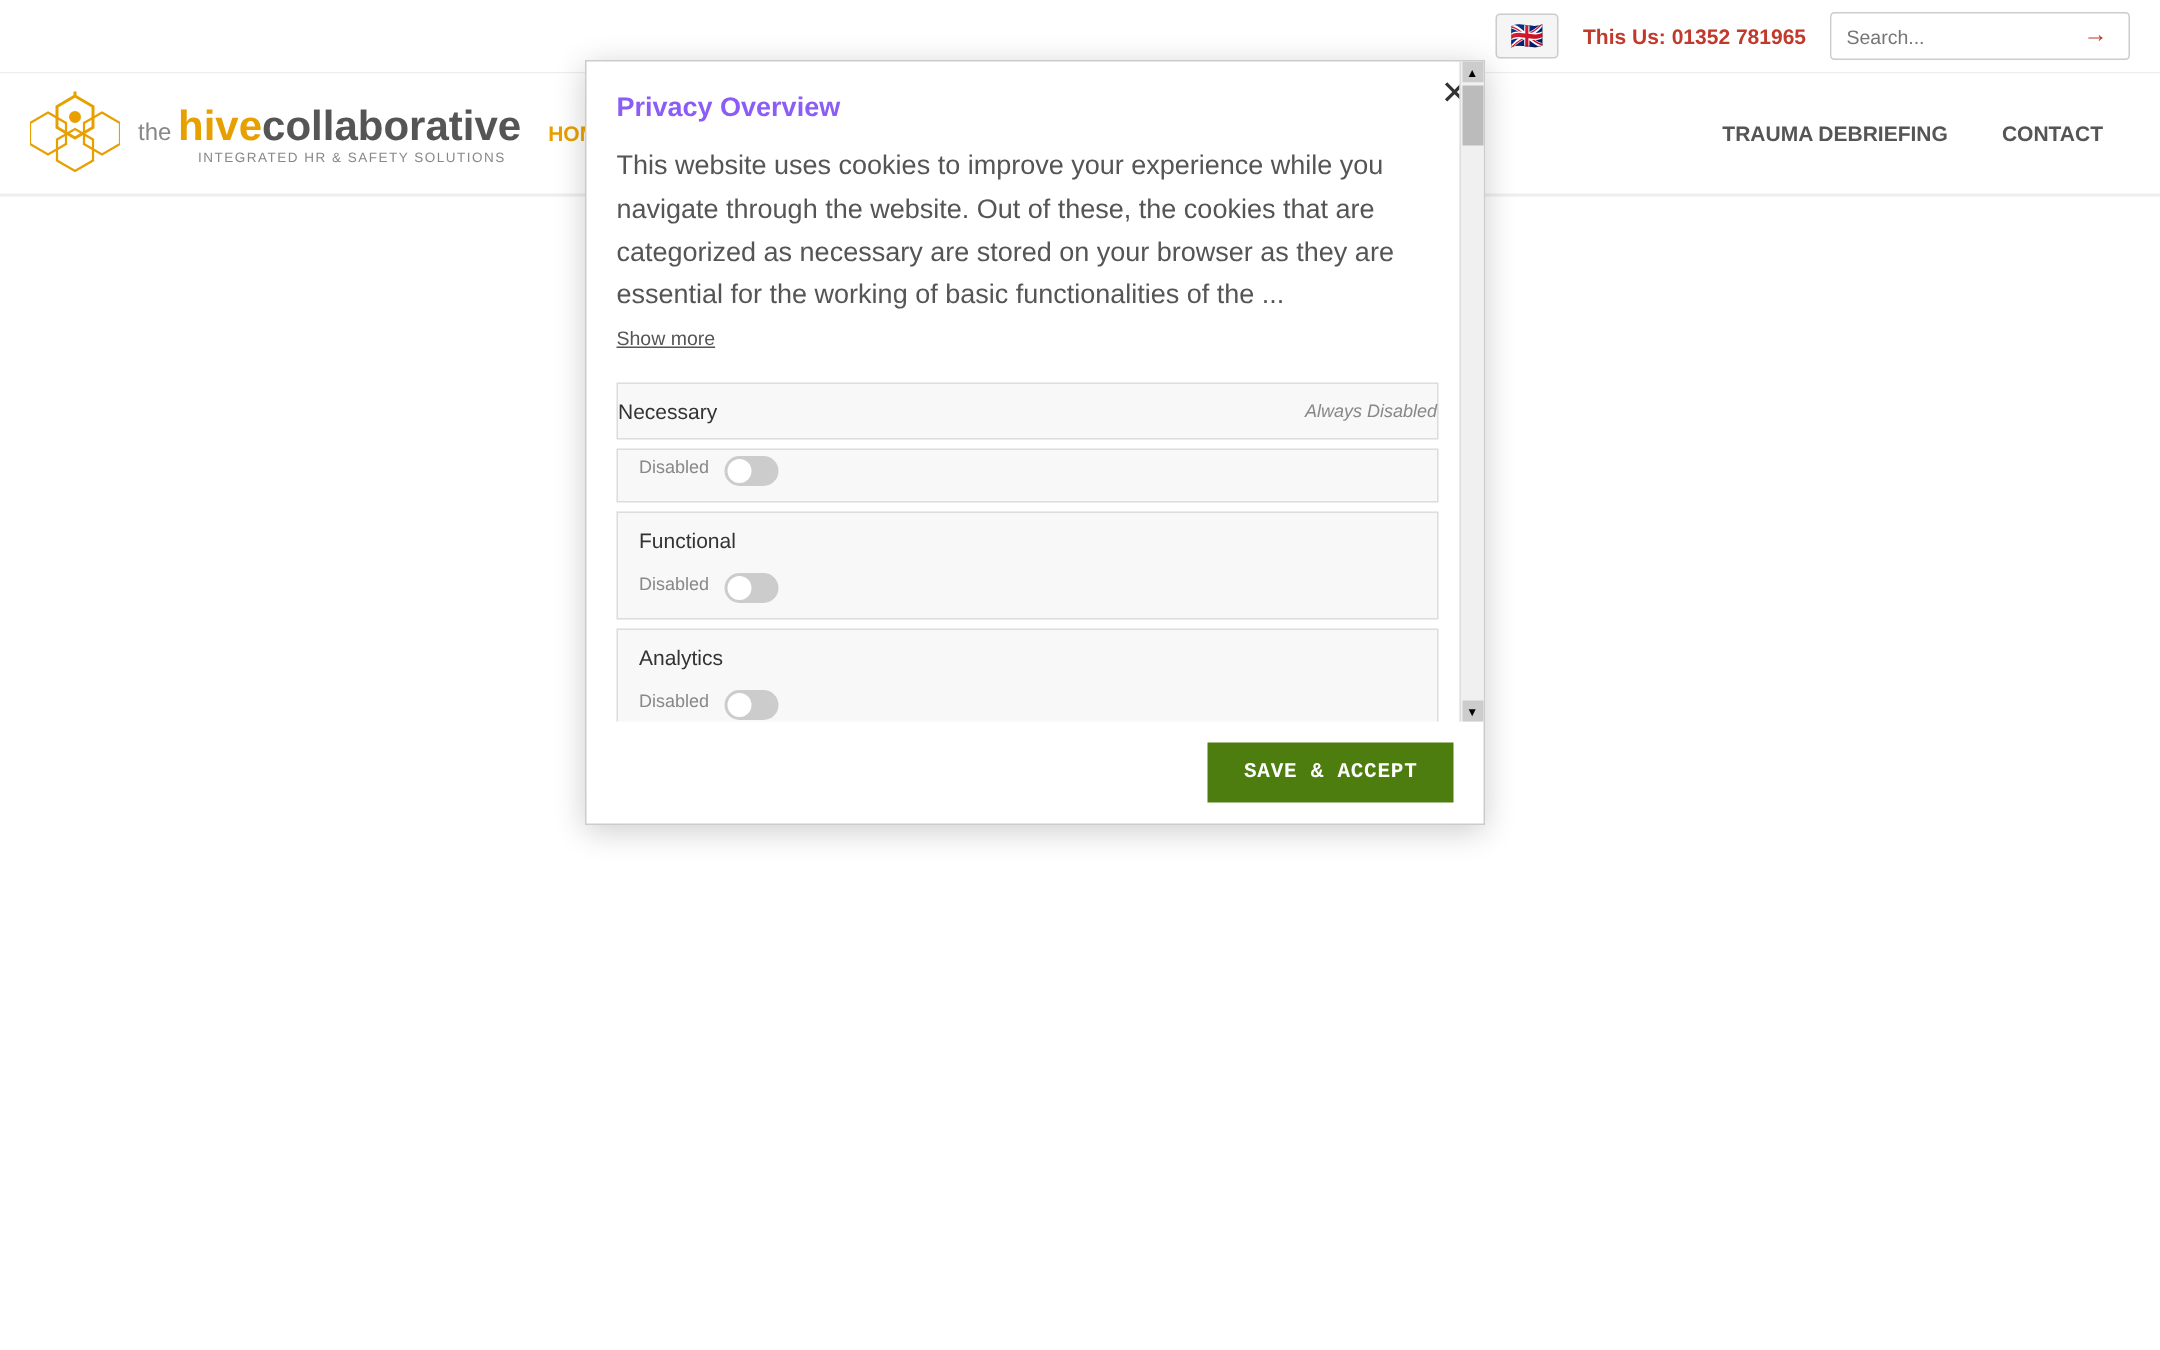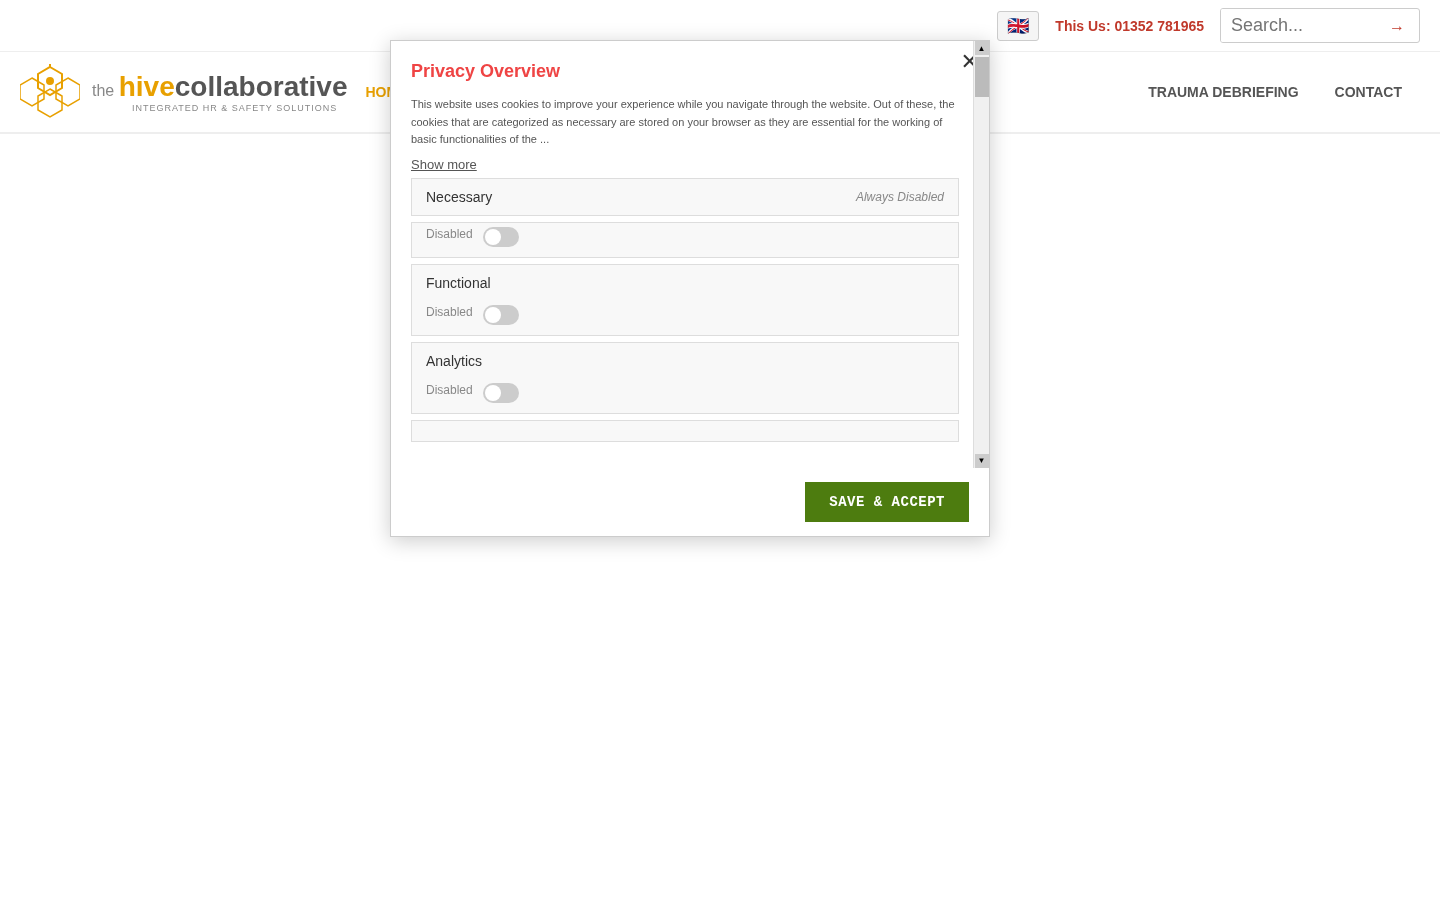--- a/index.html
+++ b/index.html
@@ -39,21 +39,21 @@
       align-items: center;
       border: 1px solid #ccc;
       border-radius: 3px;
       overflow: hidden;
       width: 200px;
     }
     .search-input {
       border: none;
       outline: none;
       padding: 6px 10px;
-      font-size: 18px;
+      font-size: 13px;
       width: 160px;
       color: #999;
     }
     .search-btn {
       background: none;
       border: none;
       padding: 6px 8px;
       cursor: pointer;
       color: #c0392b;
       font-size: 16px;
@@ -190,36 +190,36 @@
       font-size: 8px;
     }
     .modal-content {
       padding: 20px 30px 20px 20px;
       max-height: 440px;
       overflow: hidden;
     }
     .modal-title {
       font-size: 18px;
       font-weight: bold;
-      color: #ef4444;
+      color: #8b5cf6;
       margin-bottom: 14px;
     }
     .modal-description {
-      font-size: 11px;
+      font-size: 18px;
       color: #555;
       line-height: 1.6;
       margin-bottom: 6px;
     }
     .show-more-link {
       font-size: 13px;
       color: #555;
       cursor: pointer;
       text-decoration: underline;
       display: inline-block;
-      margin-bottom: 6px;
+      margin-bottom: 22px;
     }
     .cookie-section {
       border: 1px solid #ddd;
       margin-bottom: 6px;
       background: #f8f8f8;
     }
     .cookie-section-header {
       display: flex;
       align-items: center;
       justify-content: space-between;
@@ -261,21 +261,21 @@
       background: #fff;
       border-radius: 50%;
       top: 2px;
       left: 2px;
       transition: transform 0.2s;
     }
     .necessary-row {
       display: flex;
       align-items: center;
       justify-content: space-between;
-      padding: 10px 14px;
+      padding: 10px 0;
       border: 1px solid #ddd;
       background: #f8f8f8;
       margin-bottom: 6px;
     }
     .necessary-title {
       font-size: 14px;
       color: #333;
     }
     .always-enabled {
       font-size: 12px;

